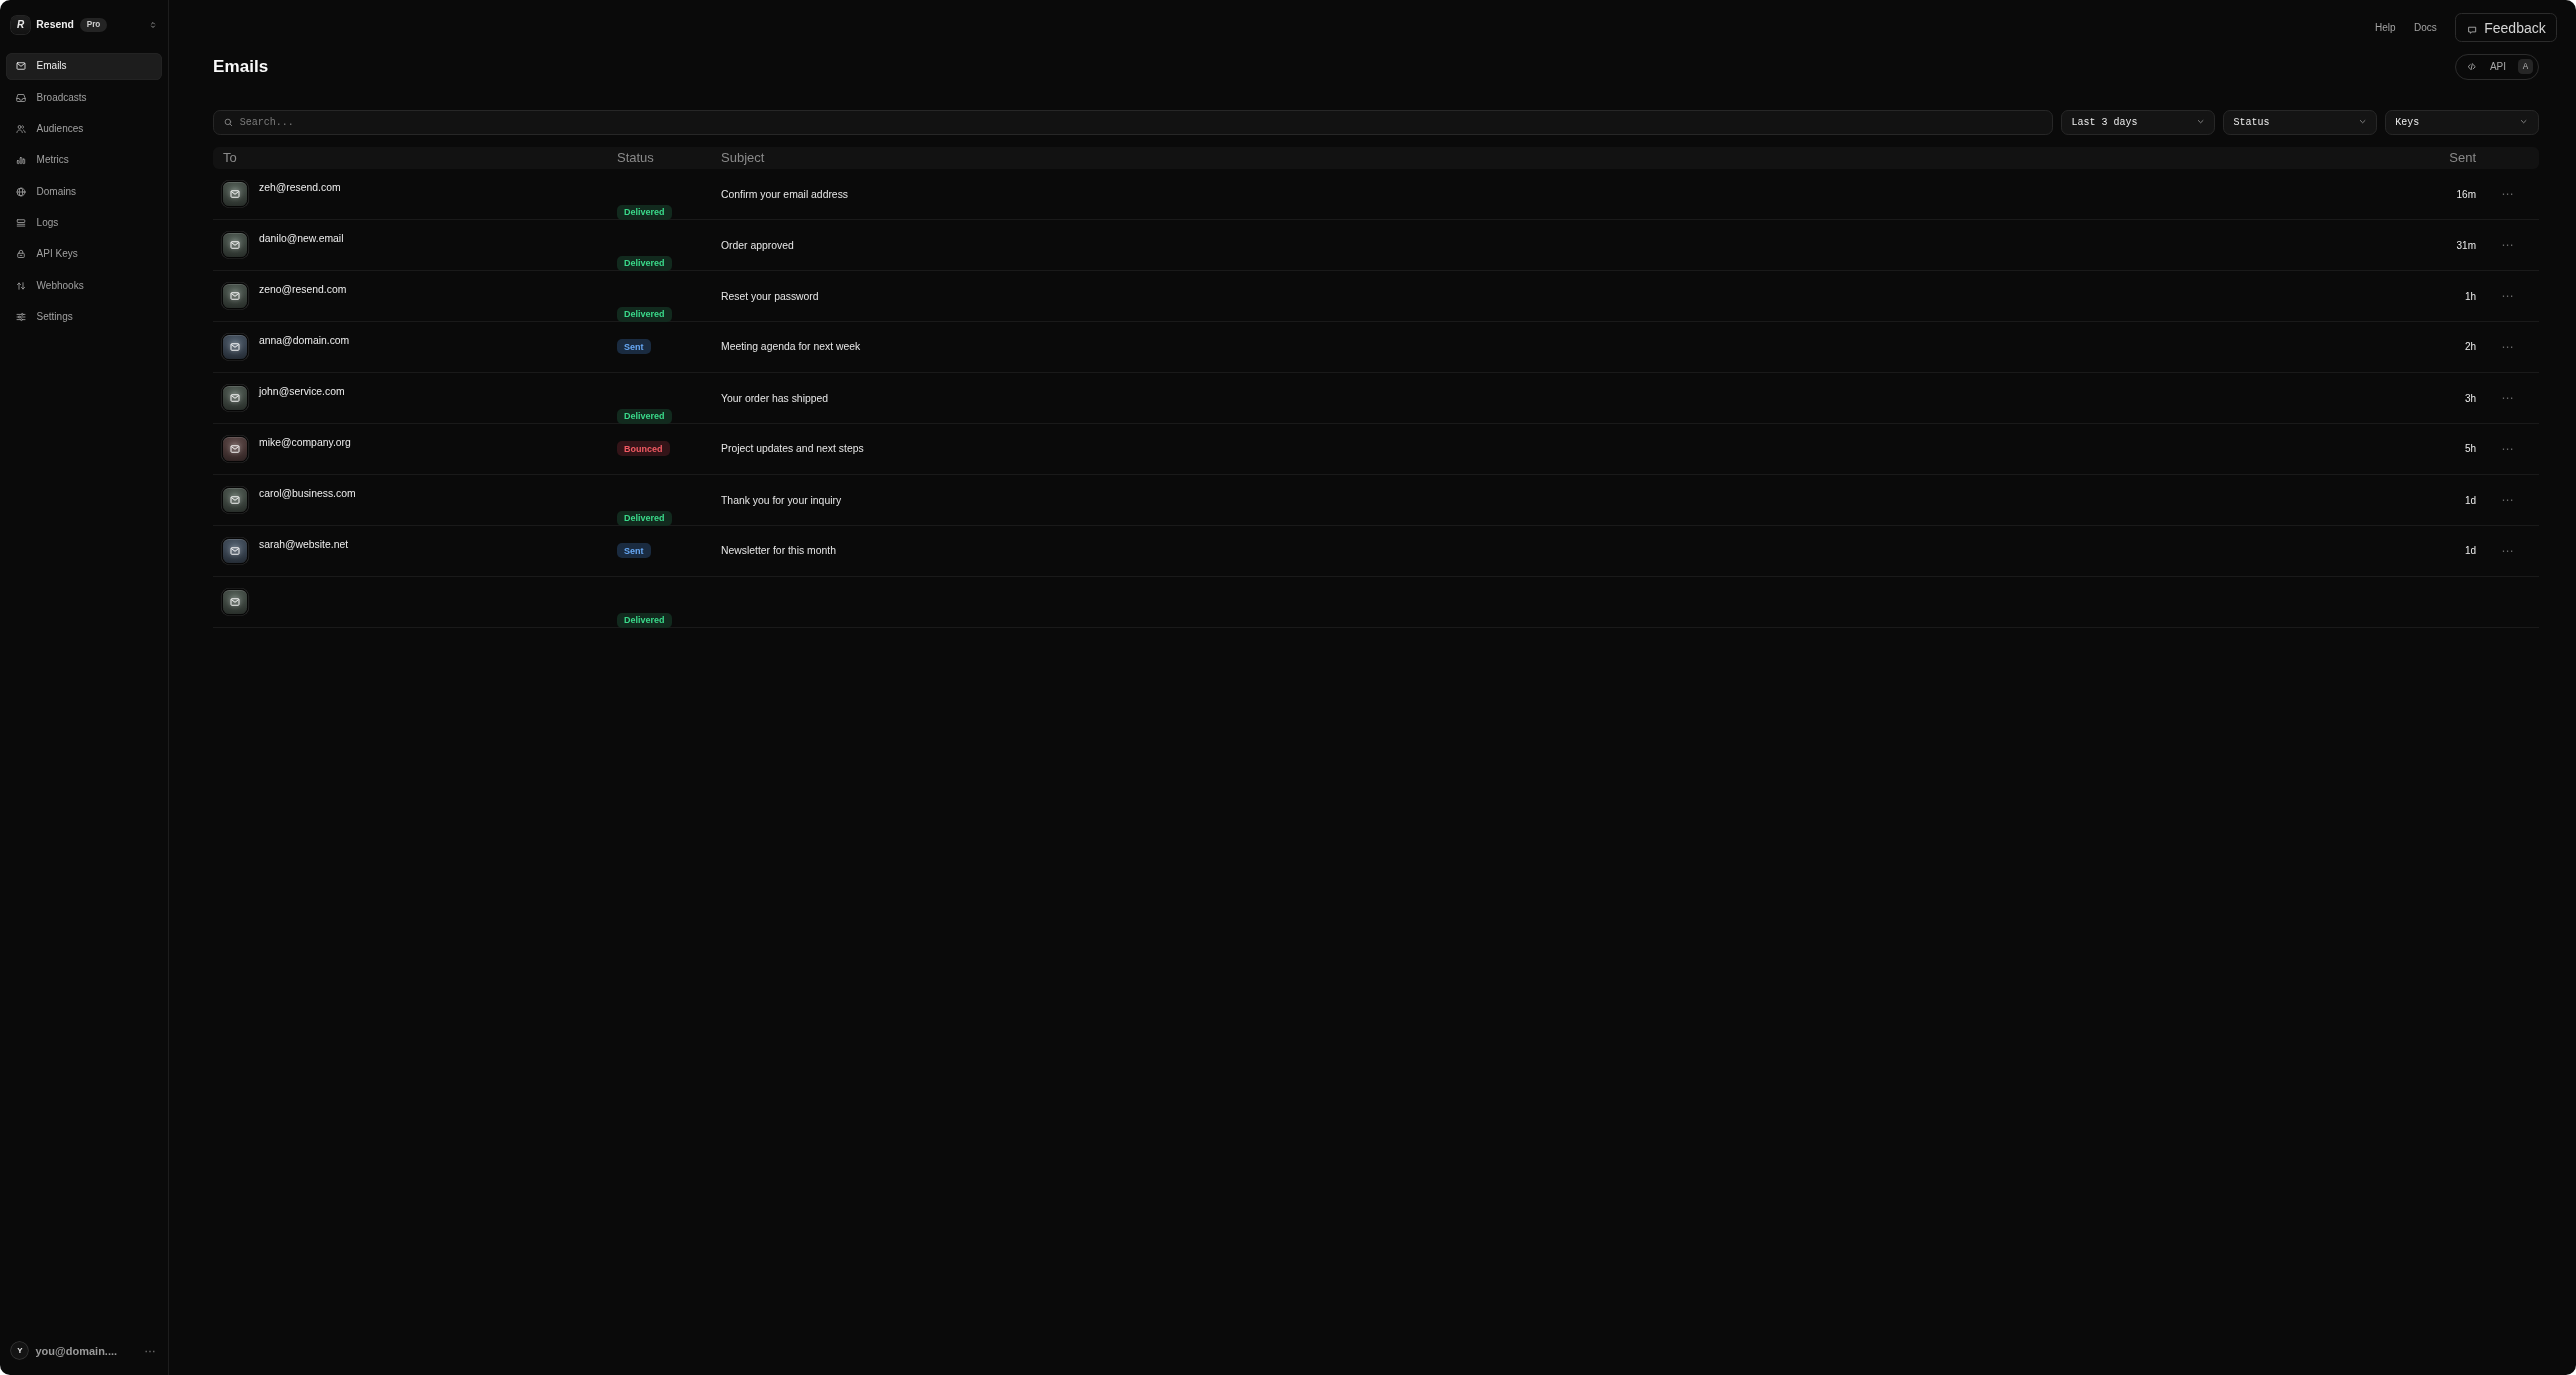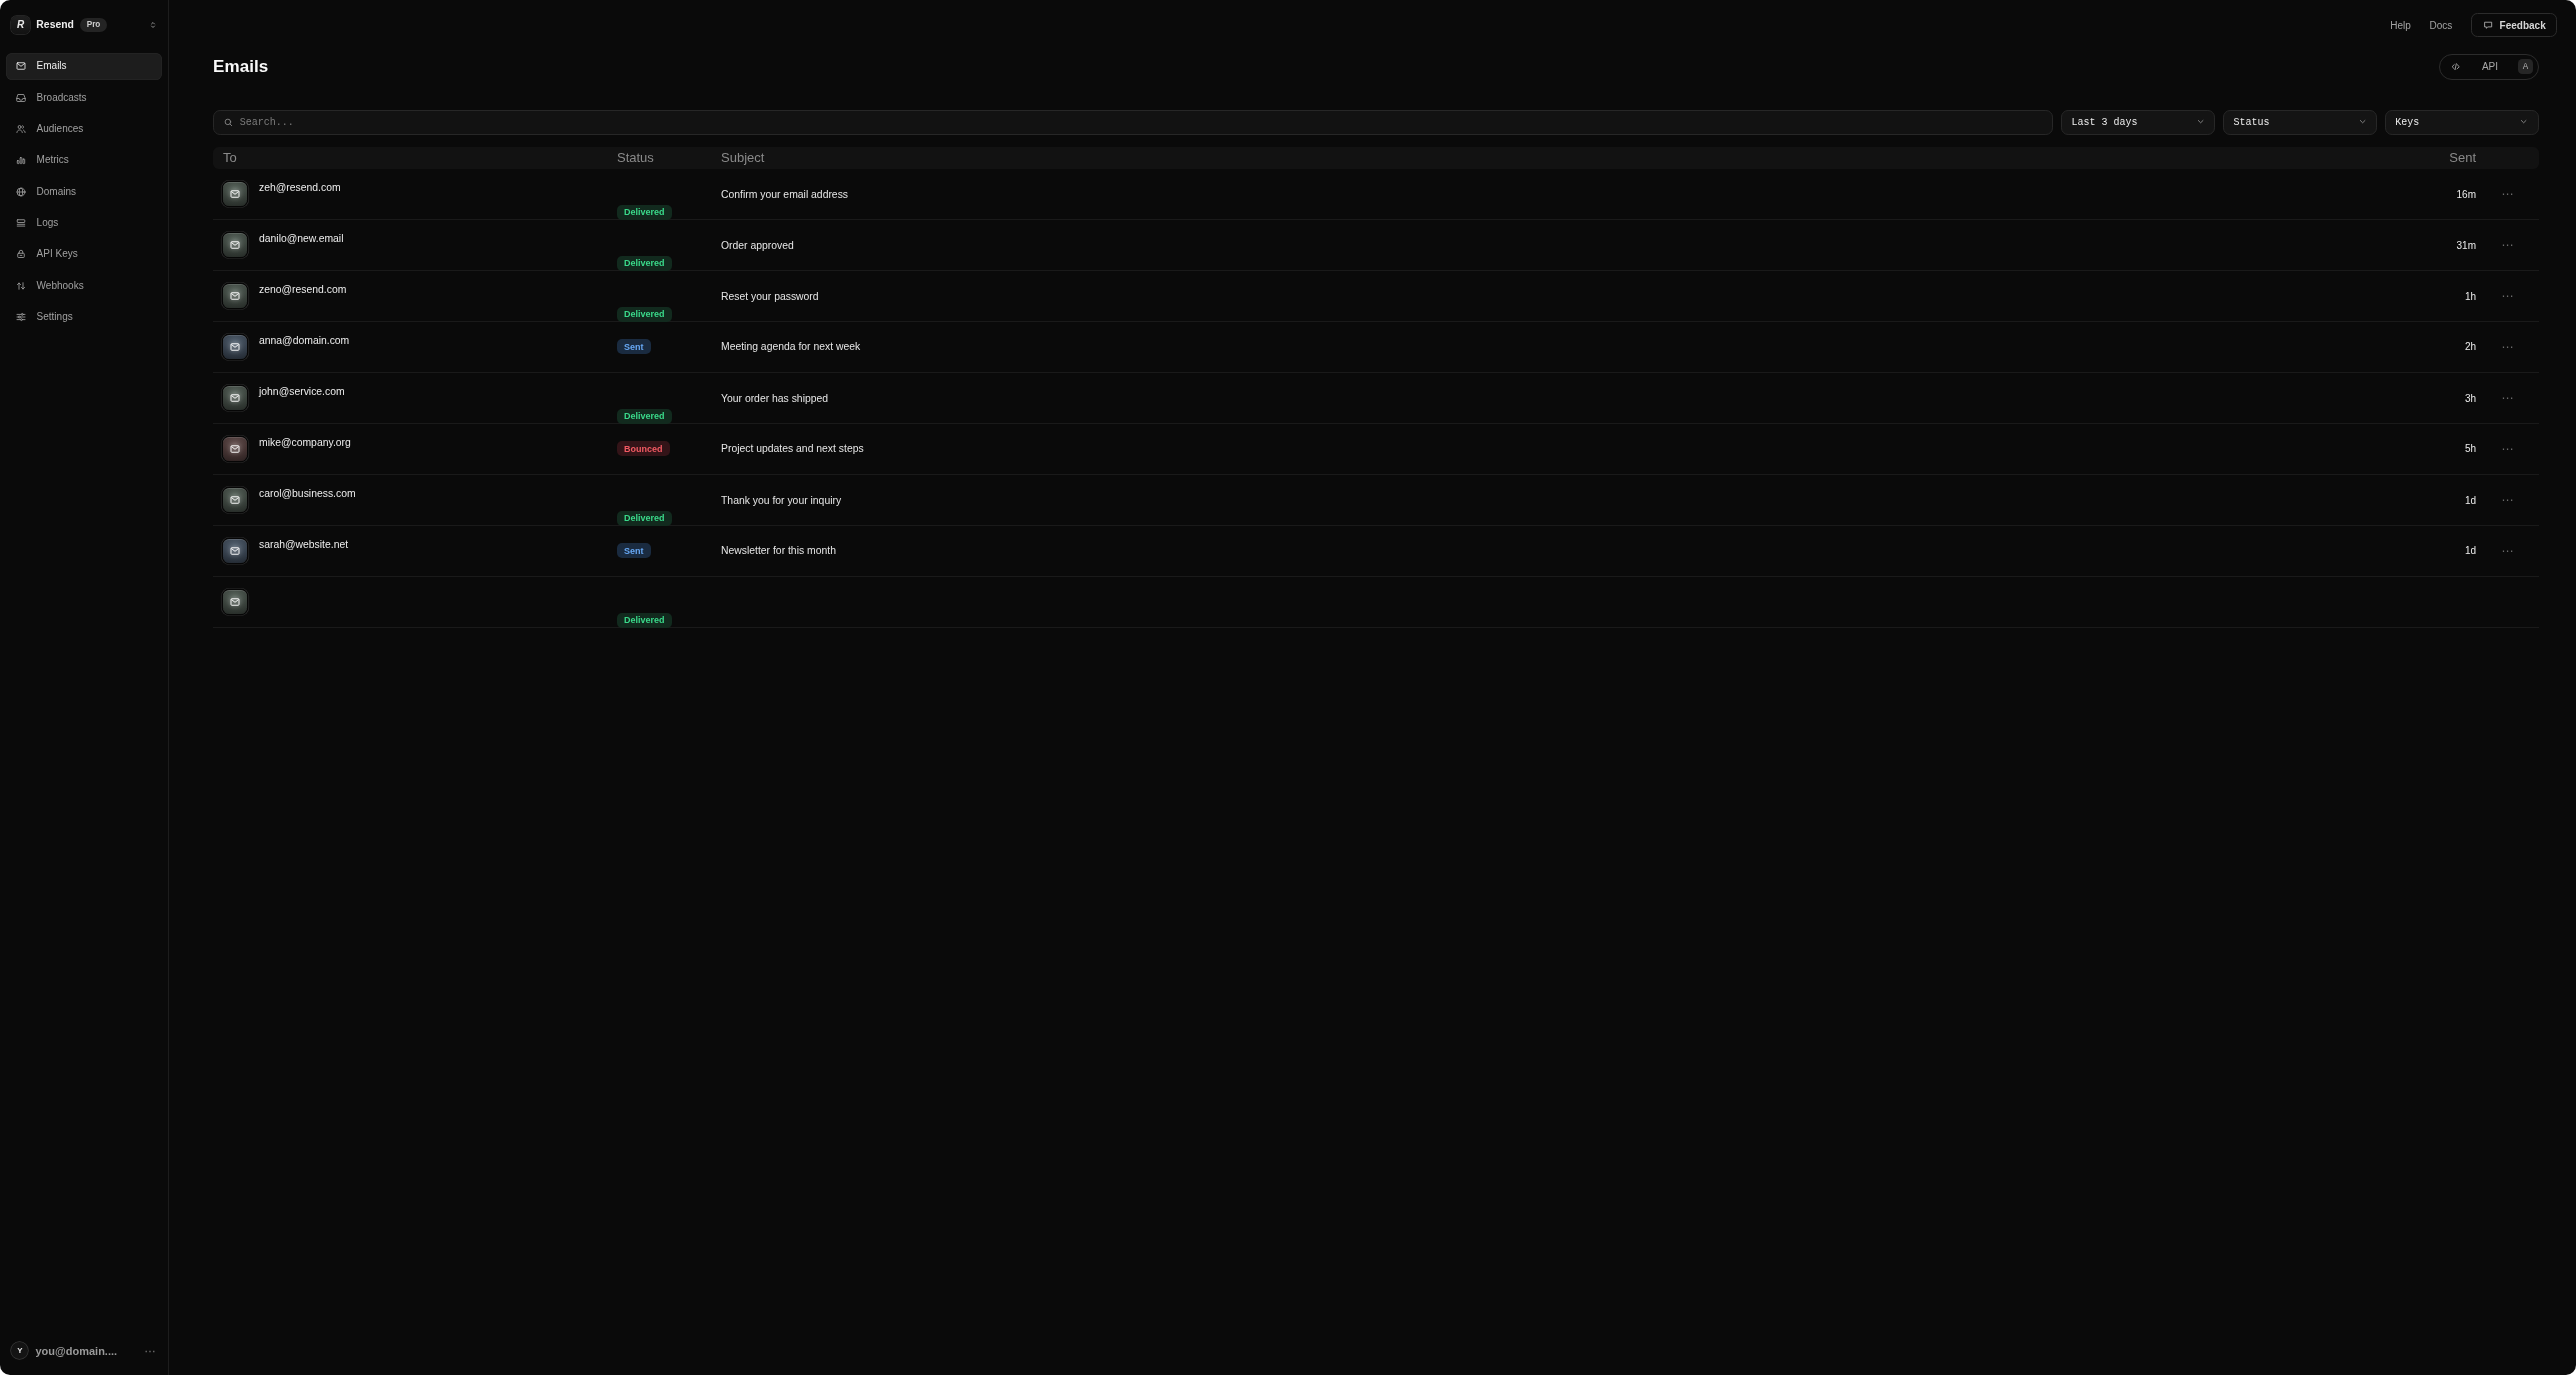--- a/index.html
+++ b/index.html
@@ -51,29 +51,29 @@
   }
   .user-email { font-size:11px; color:#9a9a9a;font-weight:bold; }
   .user-menu { margin-left:auto; color:#7a7a7a; font-size:11.4px; letter-spacing:0.7px; }
 
   
   .main { flex:1; position:relative; height:100%; overflow:hidden; }
   .topbar { position:absolute; top:13px; right:18.6px; display:flex; align-items:center; gap:18.6px; }
   .top-link { color:#a3a3a3; font-size:10px; cursor:pointer; }
   .feedback-btn {
     display:flex; align-items:flex-end; gap:6.4px; padding:5.7px 10.7px; border-radius:6.4px;
-    border:0.7px solid #2c2c2c; color:#d6d6d6; font-size:10px; background:transparent; cursor:pointer;font-weight:bold;
+    border:0.7px solid #2c2c2c; color:#d6d6d6; font-size:14px; background:transparent; cursor:pointer;
   }
   .feedback-btn svg { width:10.7px; height:10.7px; color:#b9b9b9; }
 
   .content { position:absolute; left:44px; right:37px; top:0; bottom:0; }
   .title-row { margin-top:54px; display:flex; align-items:center; justify-content:space-between; }
   .page-title { font-size:17px; font-weight:700; color:#fafafa; letter-spacing:0.1px; }
   .api-btn {
-    display:flex; align-items:center; gap:20px; padding:4.3px 5px 4.3px 10.7px; border-radius:714px;
+    display:flex; align-items:center; gap:12px; padding:4.3px 5px 4.3px 10.7px; border-radius:714px;
     border:0.7px solid #2c2c2c; background:transparent; color:#a8a8a8; font-size:10px; cursor:pointer;
   }
   .api-btn svg { width:11.4px; height:11.4px; }
   .key-hint {
     width:15px; height:15px; border-radius:4.3px; background:#262626; color:#b5b5b5;
     display:flex; align-items:center; justify-content:center; font-size:8.2px;
   }
 
   .filters { margin-top:30px; display:flex; gap:7.9px;font-family:Liberation Mono, monospace; }
   .search-box {

